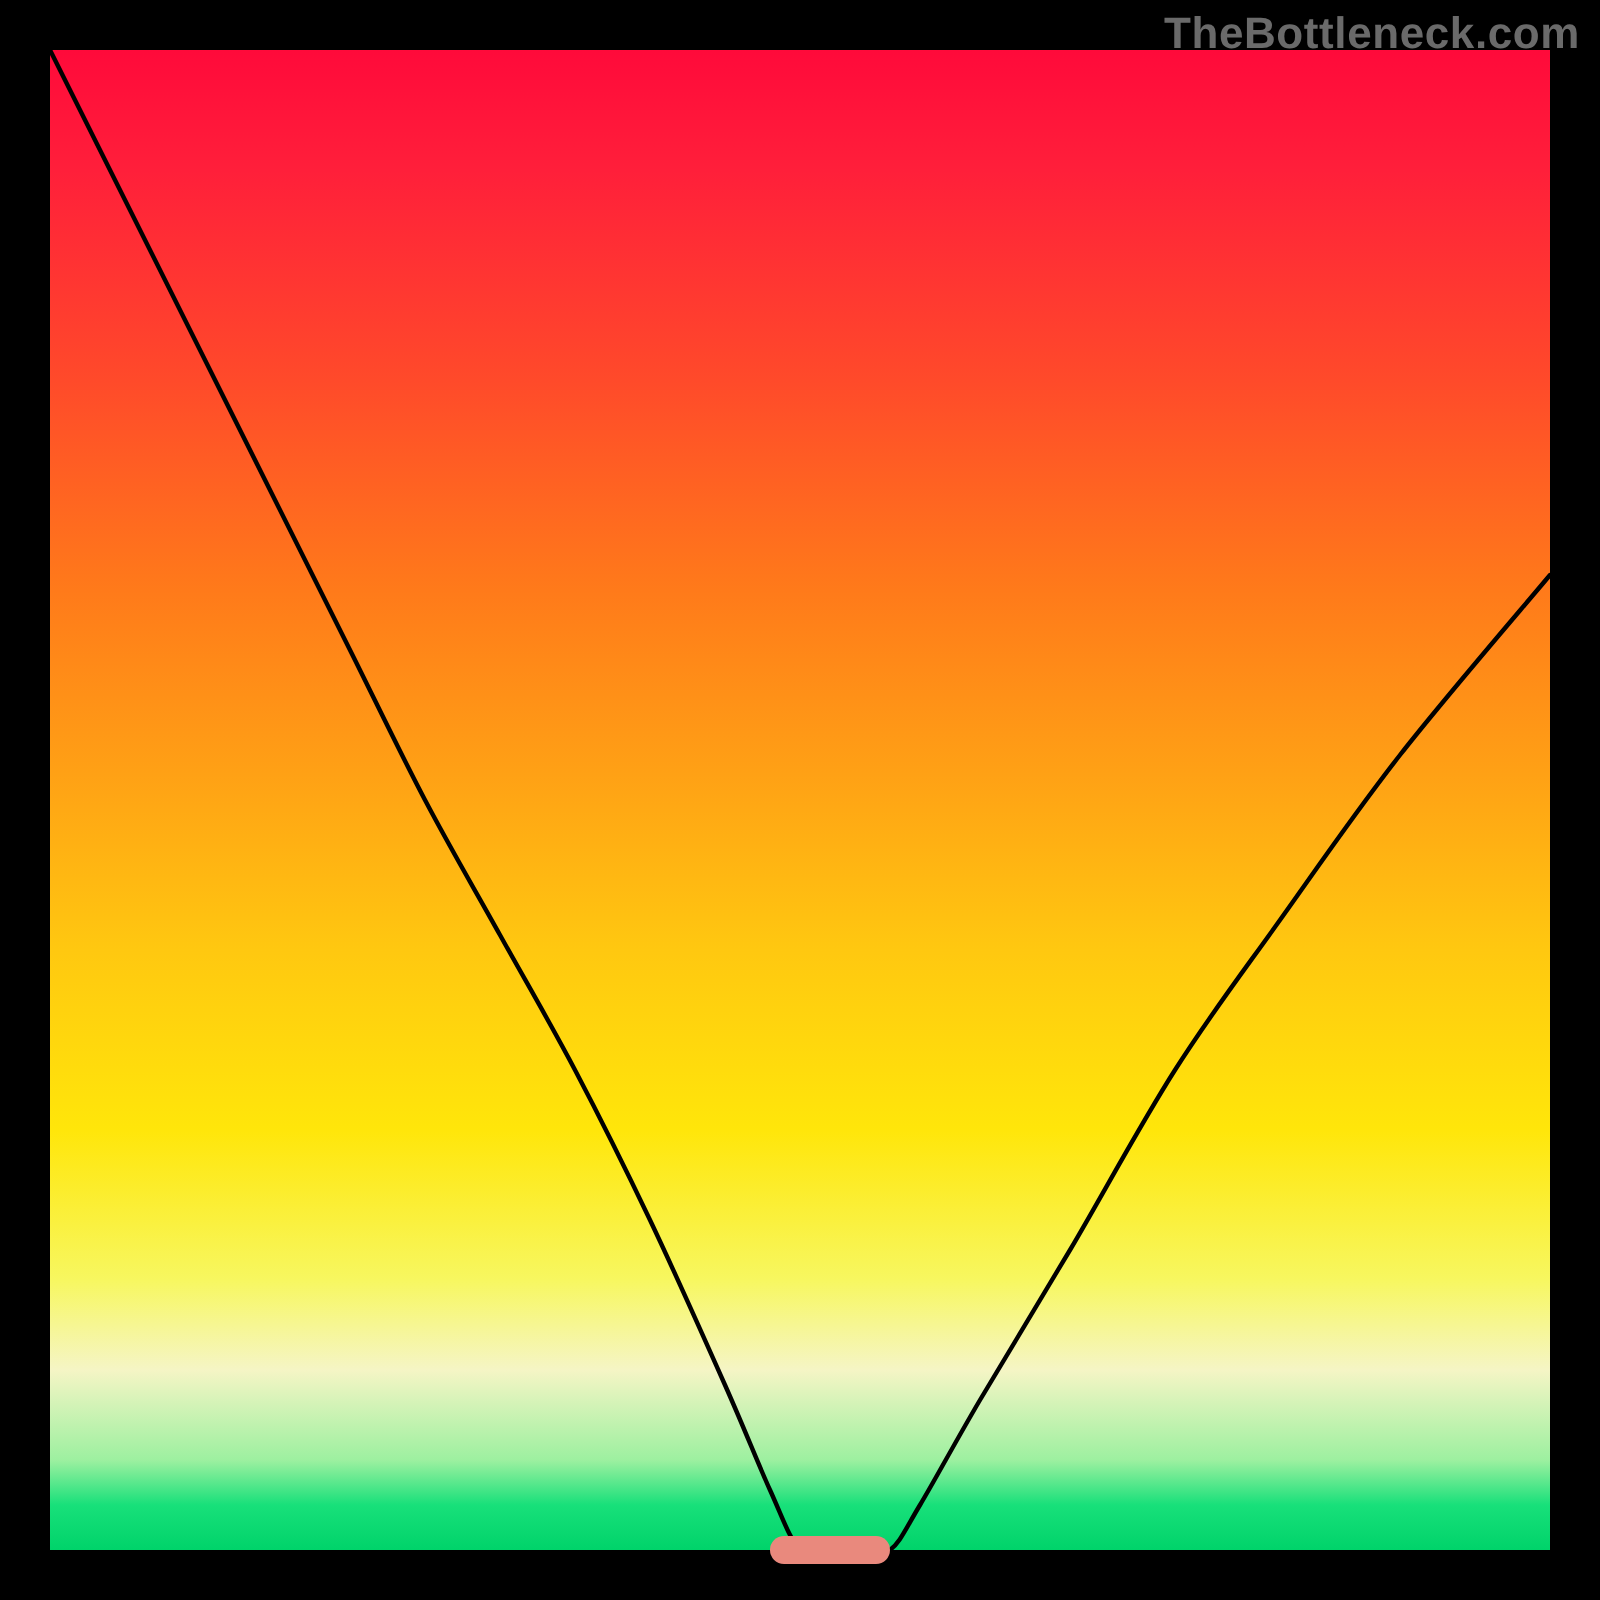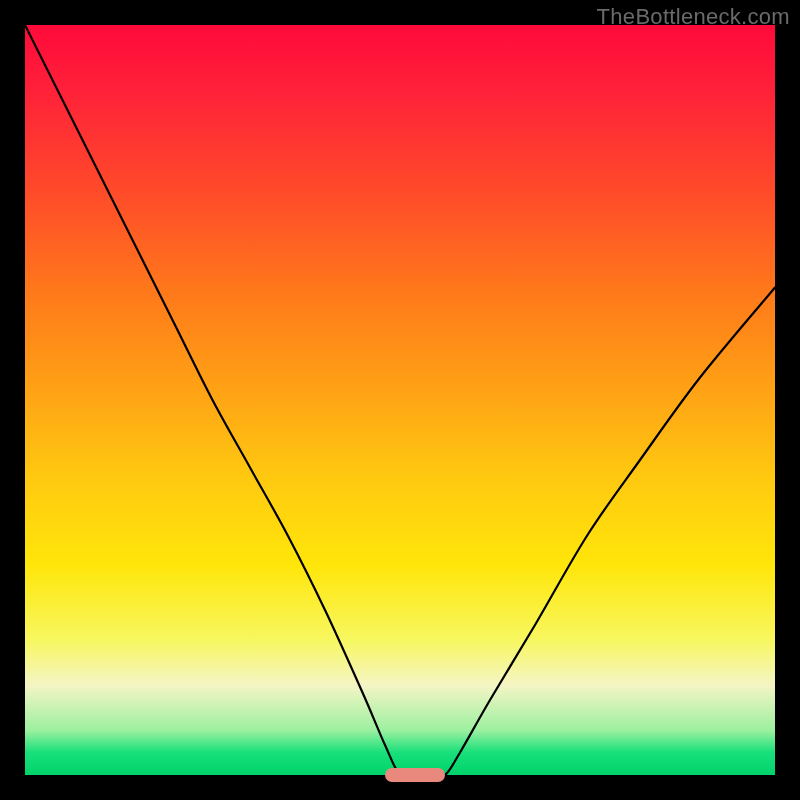--- a/index.html
+++ b/index.html
@@ -15,21 +15,21 @@
     width: 800px;
     height: 800px;
     background: #000000;
   }
   .watermark {
     position: absolute;
     top: 4px;
     right: 10px;
     font-family: Arial, Helvetica, sans-serif;
     font-size: 22px;
-    font-weight: 400;
+    font-weight: 700;
     color: #6a6a6a;
     letter-spacing: 0.3px;
     z-index: 10;
   }
   .plot-area {
     position: absolute;
     left: 25px;
     top: 25px;
     width: 750px;
     height: 750px;

